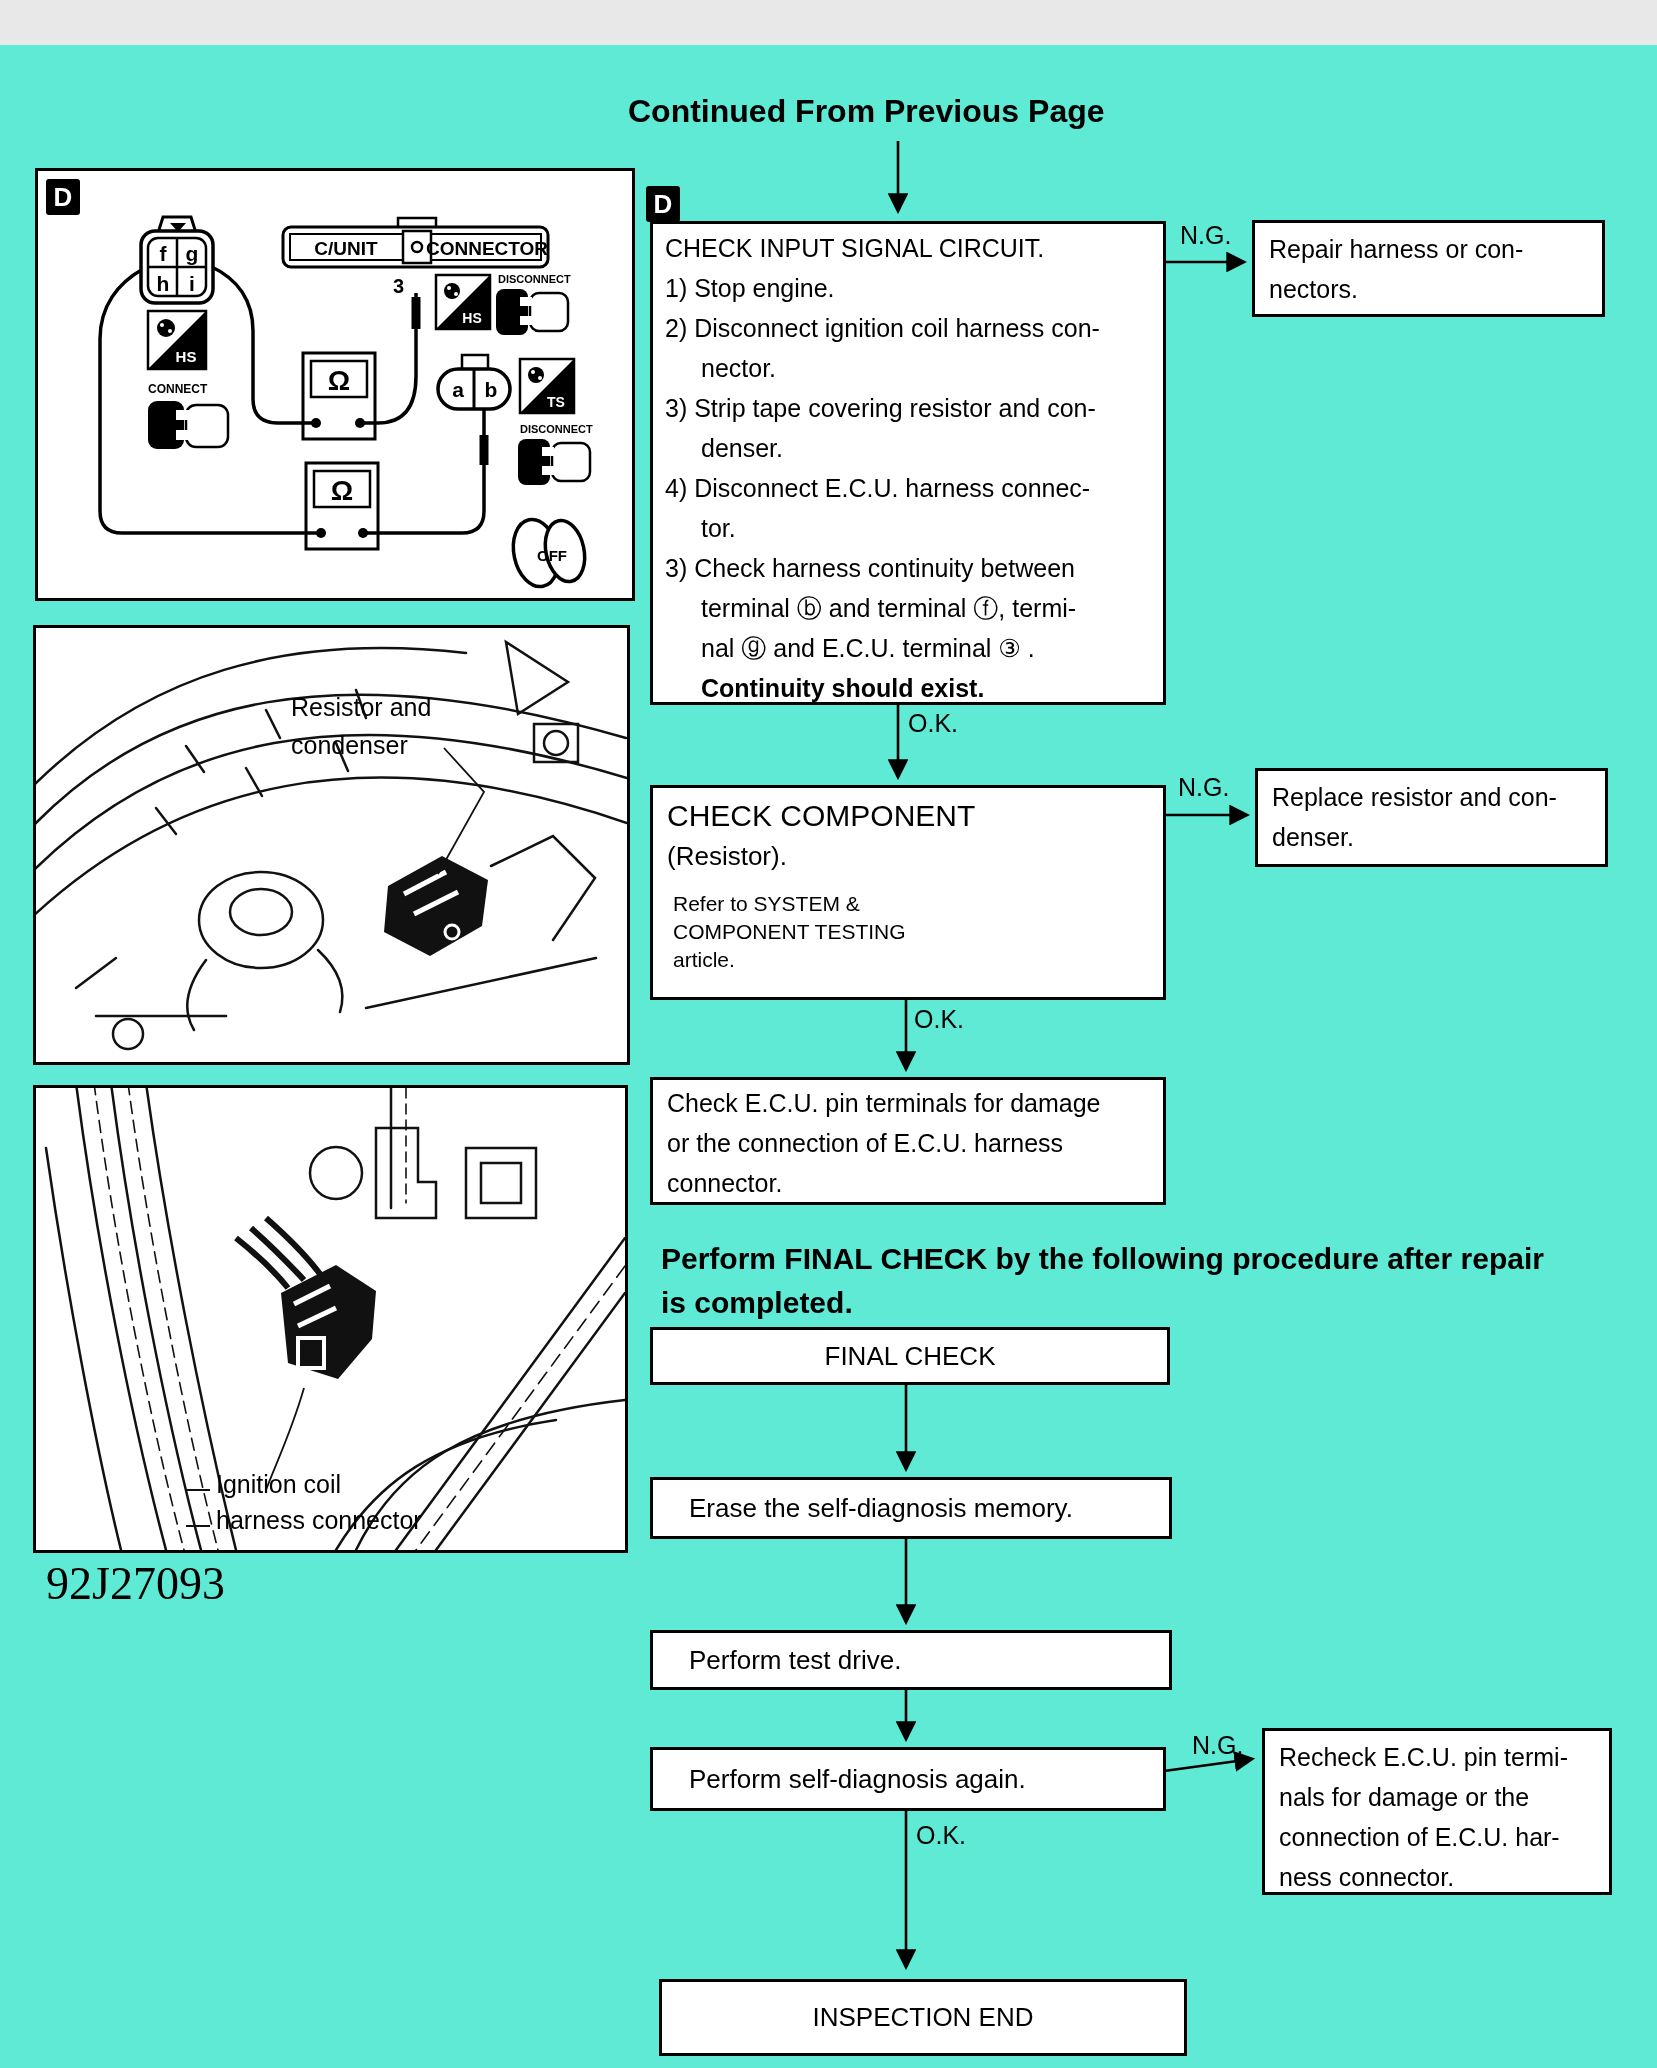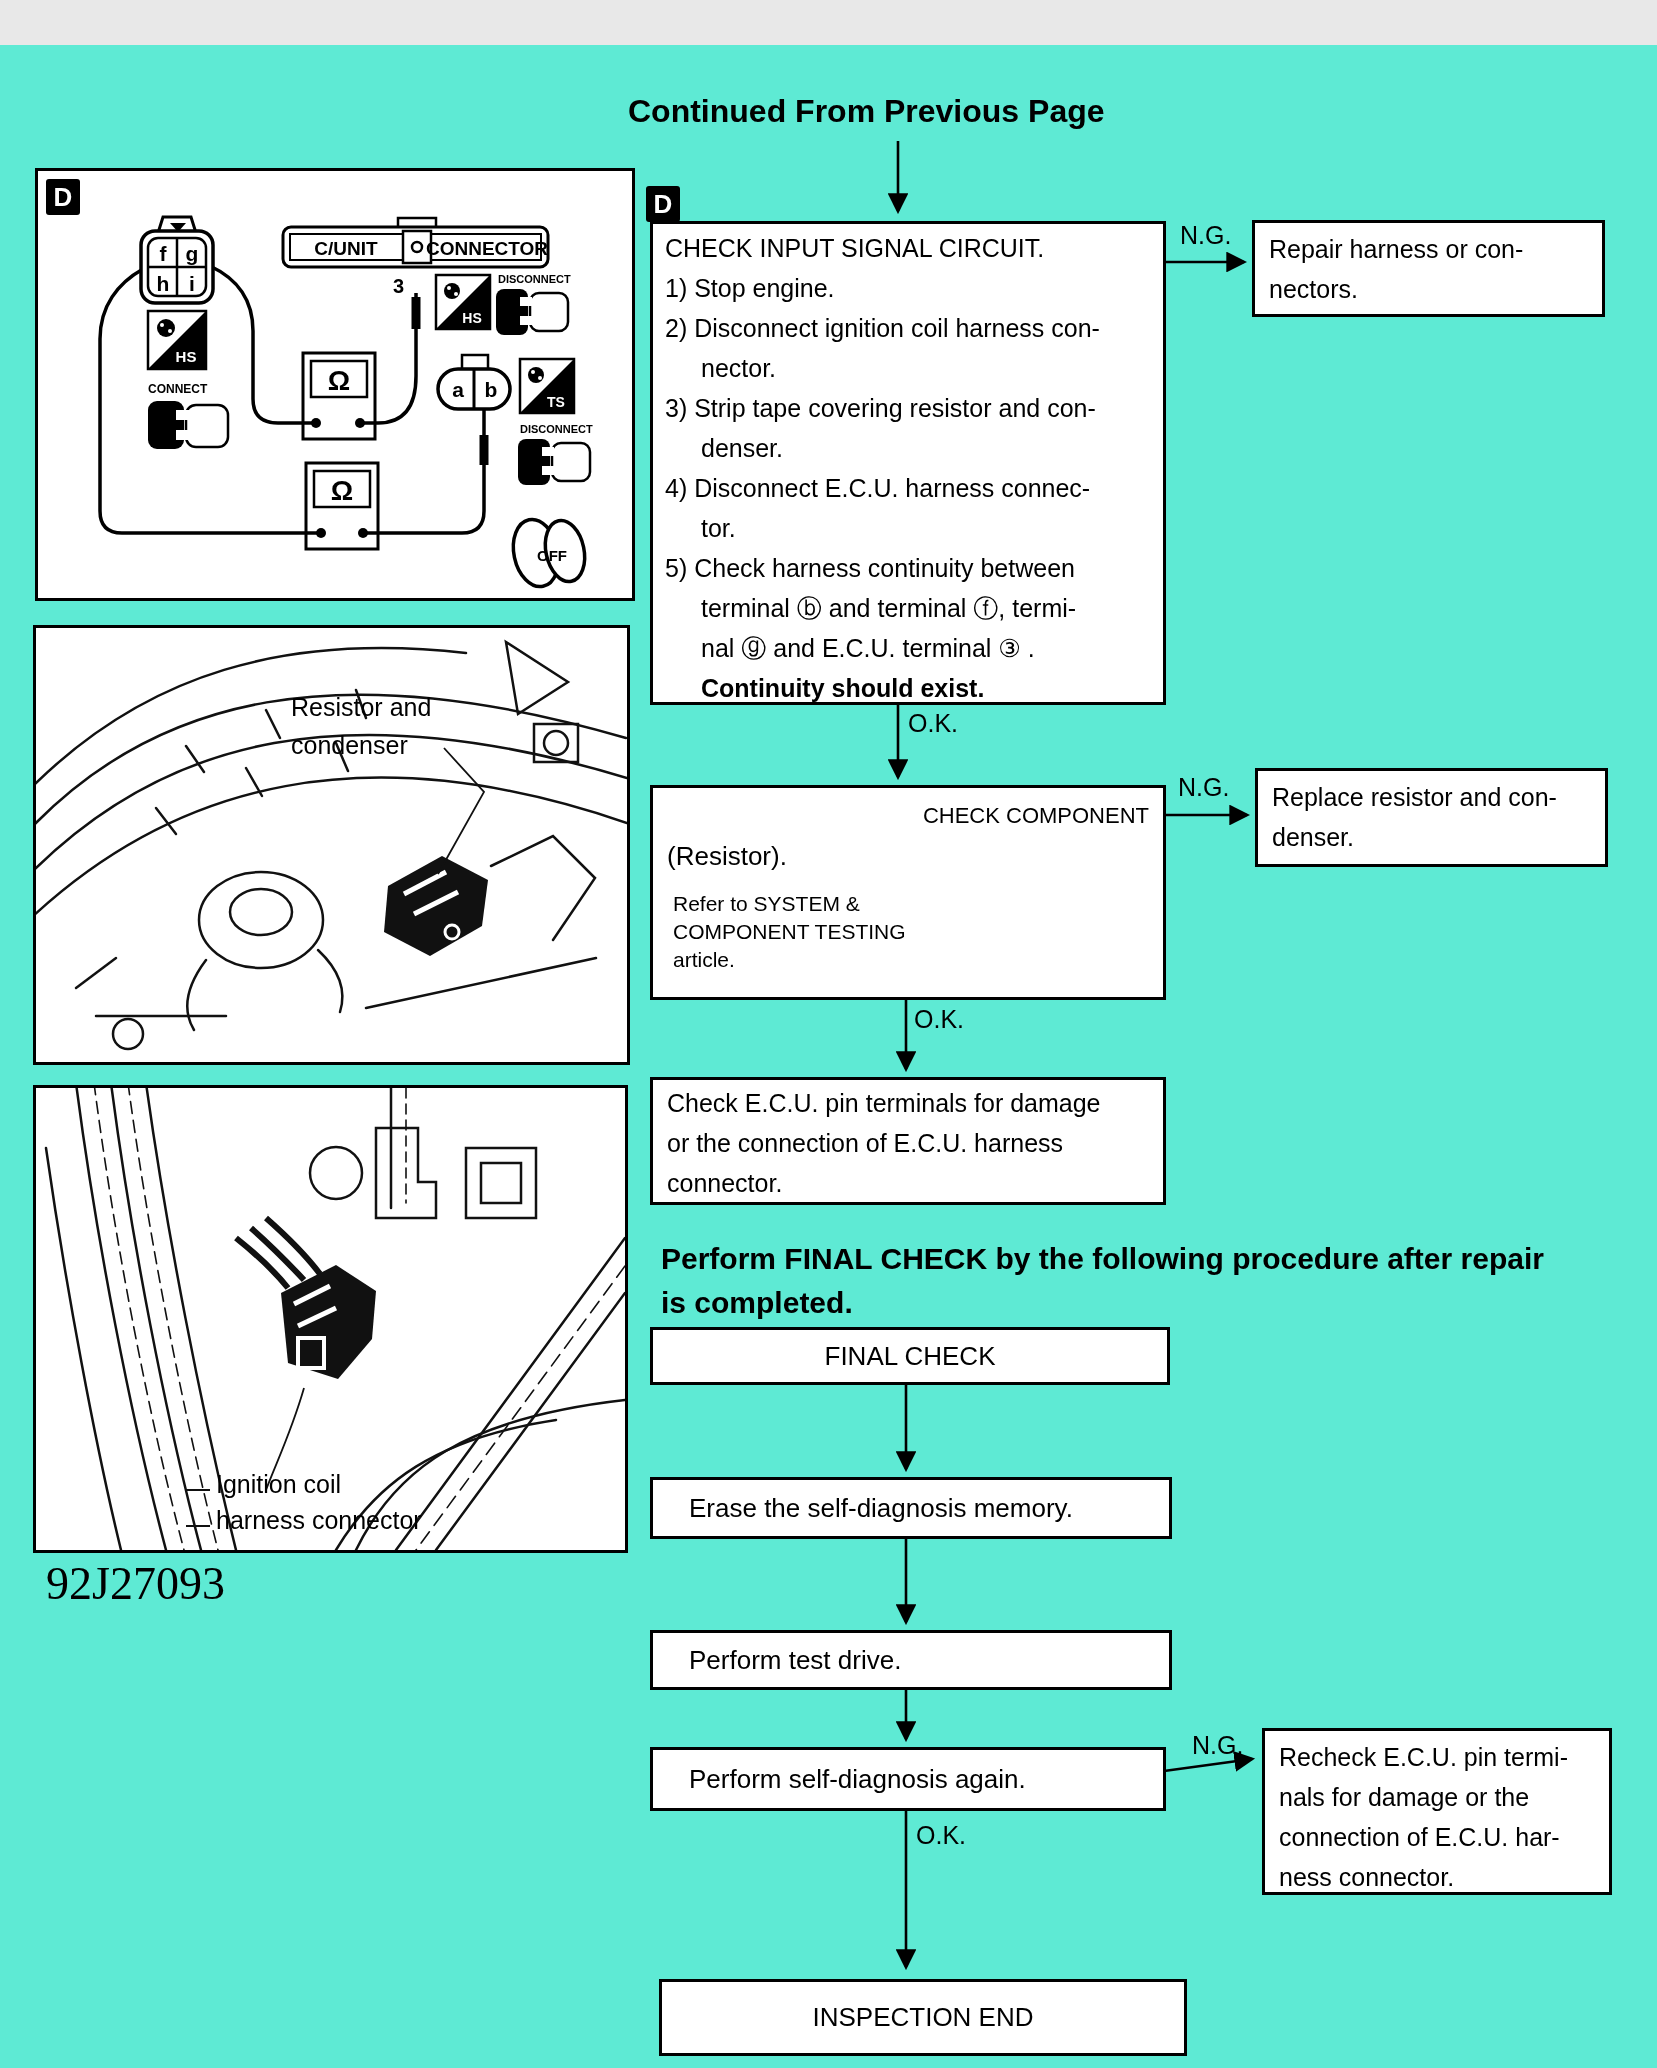--- a/index.html
+++ b/index.html
@@ -246,31 +246,31 @@
 
   <div class="box flow-text" style="left:650px;top:176px;width:516px;height:484px;padding:4px 12px;">
     <div>CHECK INPUT SIGNAL CIRCUIT.</div>
     <div class="step">1) Stop engine.</div>
     <div class="step">2) Disconnect ignition coil harness con-
 nector.</div>
     <div class="step">3) Strip tape covering resistor and con-
 denser.</div>
     <div class="step">4) Disconnect E.C.U. harness connec-
 tor.</div>
-    <div class="step">5) Check harness continuity between
+    <div class="step">3) Check harness continuity between
 terminal ⓑ and terminal ⓕ, termi-
 nal ⓖ and E.C.U. terminal ③ .</div>
     <div style="font-weight:bold;margin-left:36px;">Continuity should exist.</div>
   </div>
 
   <div class="box flow-text pre" style="left:1252px;top:175px;width:353px;height:97px;padding:6px 14px;">Repair harness or con-
 nectors.</div>
 
   <div class="box" style="left:650px;top:740px;width:516px;height:215px;padding:8px 14px;">
-    <div style="font-size:22px;line-height:40px;text-align:right;">CHECK COMPONENT</div>
+    <div style="font-size:30px;line-height:40px;">CHECK COMPONENT</div>
     <div style="font-size:26px;line-height:40px;">(Resistor).</div>
     <div class="pre" style="font-size:21px;line-height:28px;margin-top:14px;margin-left:6px;">Refer to SYSTEM &amp;
 COMPONENT TESTING
 article.</div>
   </div>
 
   <div class="box flow-text pre" style="left:1255px;top:723px;width:353px;height:99px;padding:6px 14px;">Replace resistor and con-
 denser.</div>
 
   <div class="box flow-text pre" style="left:650px;top:1032px;width:516px;height:128px;padding:3px 14px;">Check E.C.U. pin terminals for damage

